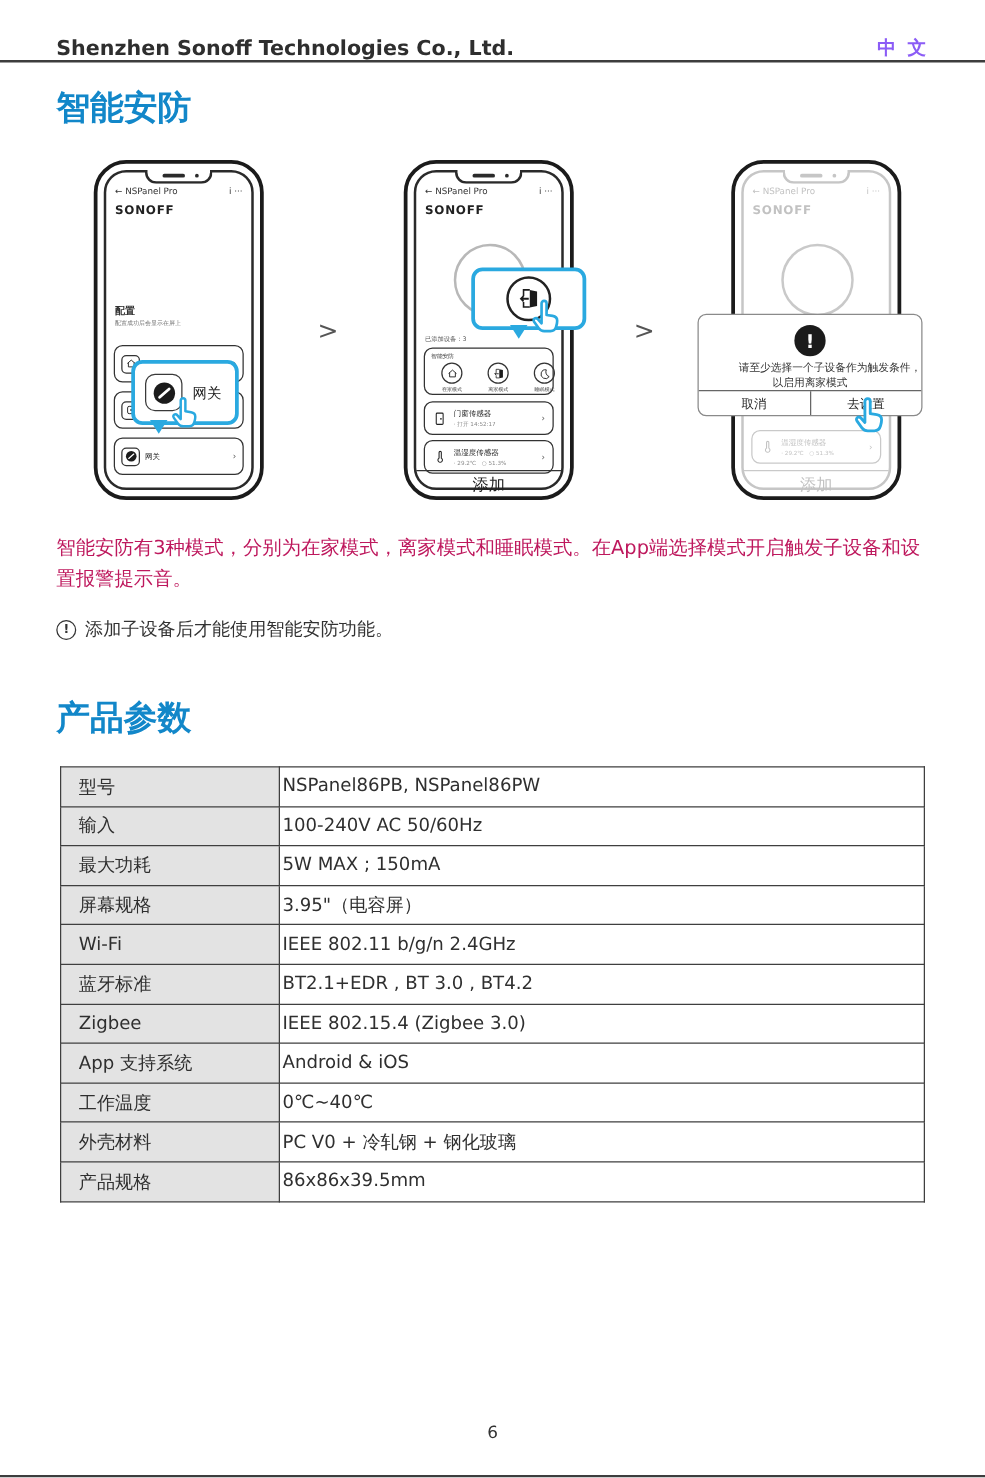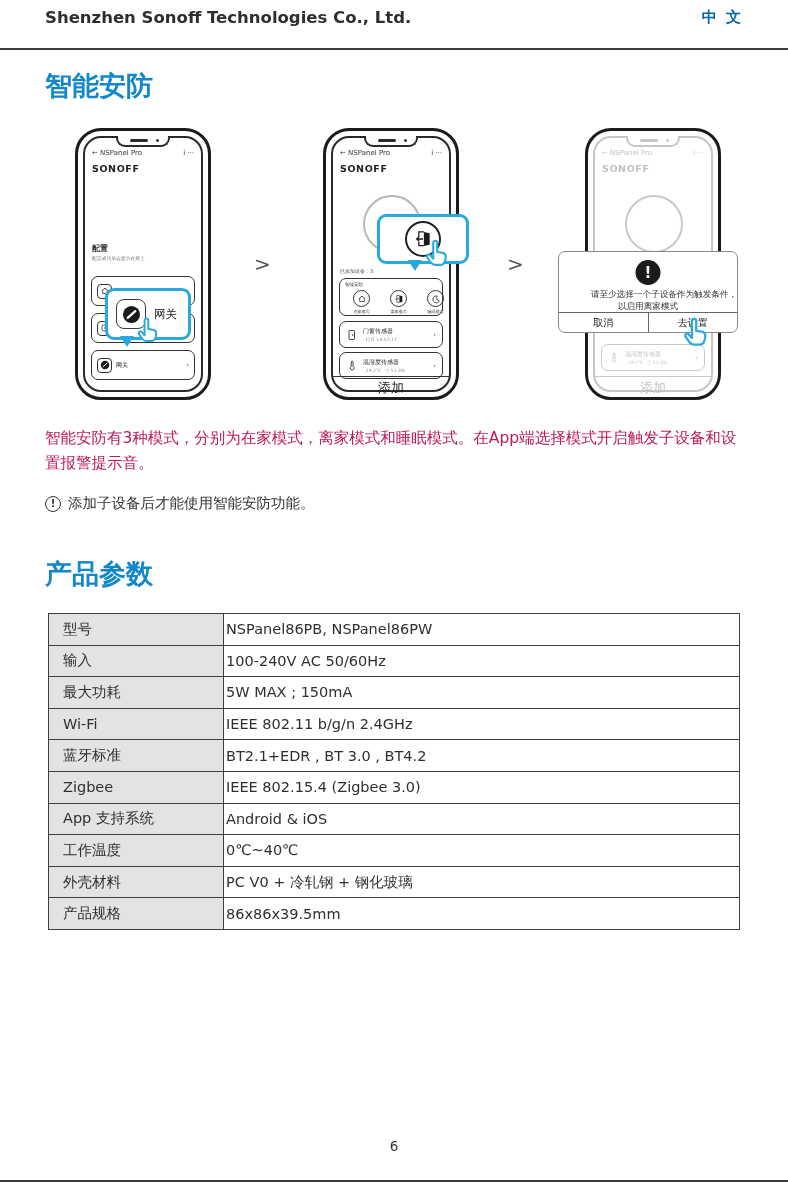--- a/index.html
+++ b/index.html
@@ -6,25 +6,25 @@
   html,body { background:#ffffff; }
   .page {
     position:relative; width:788px; height:1182px; margin:0 auto;
     background:#fff; font-family:"DejaVu Sans","Liberation Sans",sans-serif;
     color:#333; border-bottom:2px solid #3d3d3d; overflow:hidden;
   }
   
   .header {
     position:absolute; top:0; left:0; width:100%; height:50px;
     border-bottom:2px solid #3d3d3d;
-    display:flex; align-items:flex-start; justify-content:space-between;
+    display:flex; align-items:flex-end; justify-content:space-between;
     padding:8px 45px 0 45px;
   }
   .company { font-size:16.5px; font-weight:bold; color:#2e2e2e; }
-  .lang    { font-size:15px;  font-weight:bold; color:#0369a1; letter-spacing:2px; }
+  .lang    { font-size:15px;  font-weight:bold; color:#8b5cf6; letter-spacing:2px; }
 
   .sec-title { position:absolute; left:45px; font-size:27px; font-weight:bold; color:#1287c9; }
   #sec1 { top:68px; }
   #sec2 { top:556px; }
 
   
   .figures { position:absolute; top:128px; left:0; width:788px; height:285px; }
   .step-arrow { position:absolute; top:124px; font-size:20px; color:#555; }
   #arrow1 { left:254px; } #arrow2 { left:507px; }
 
@@ -374,20 +374,24 @@
         </tr>
       <tr>
           <td class="lab">输入</td>
           <td class="val">100-240V AC 50/60Hz</td>
         </tr>
       <tr>
           <td class="lab">最大功耗</td>
           <td class="val">5W MAX ; 150mA</td>
         </tr>
       <tr>
+          <td class="lab">屏幕规格</td>
+          <td class="val">3.95"（电容屏）</td>
+        </tr>
+      <tr>
           <td class="lab">Wi-Fi</td>
           <td class="val">IEEE 802.11 b/g/n 2.4GHz</td>
         </tr>
       <tr>
           <td class="lab">蓝牙标准</td>
           <td class="val">BT2.1+EDR , BT 3.0 , BT4.2</td>
         </tr>
       <tr>
           <td class="lab">Zigbee</td>
           <td class="val">IEEE 802.15.4 (Zigbee 3.0)</td>

